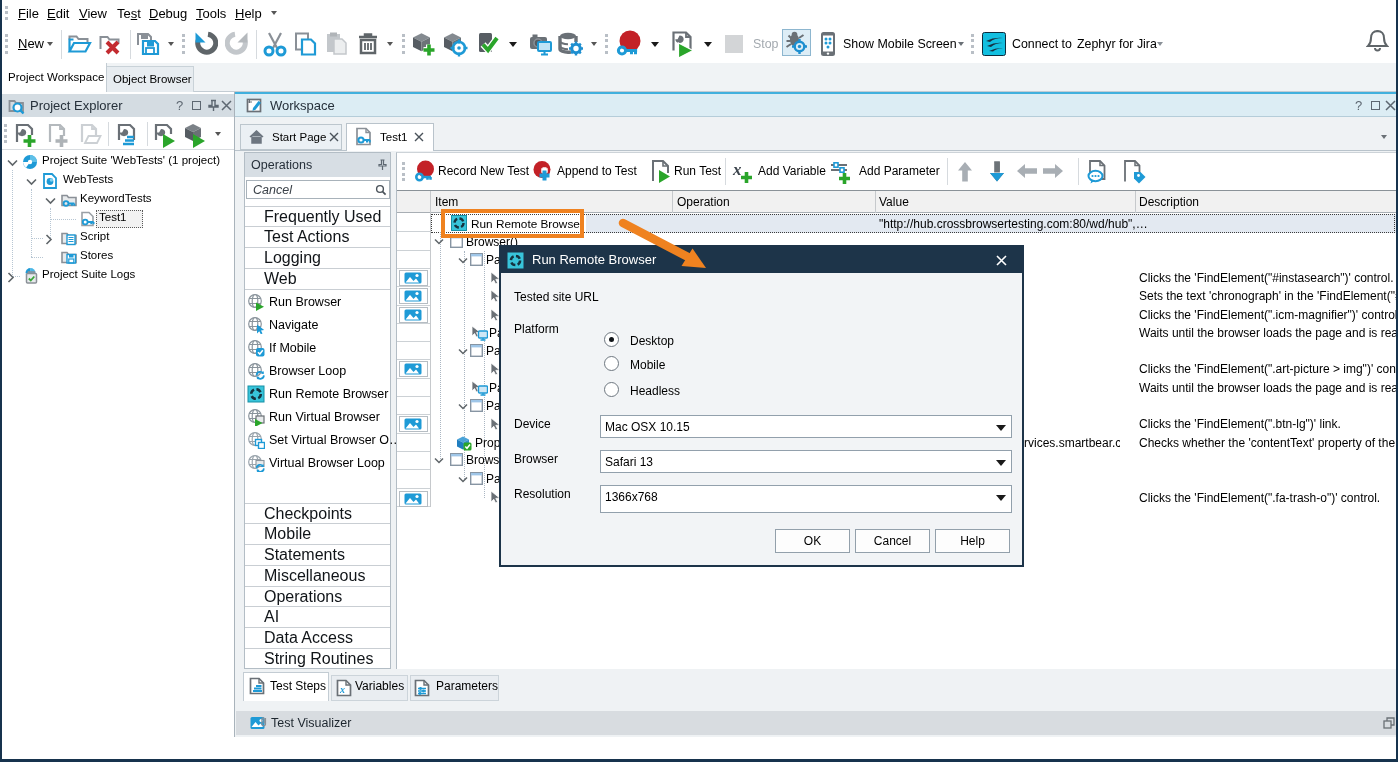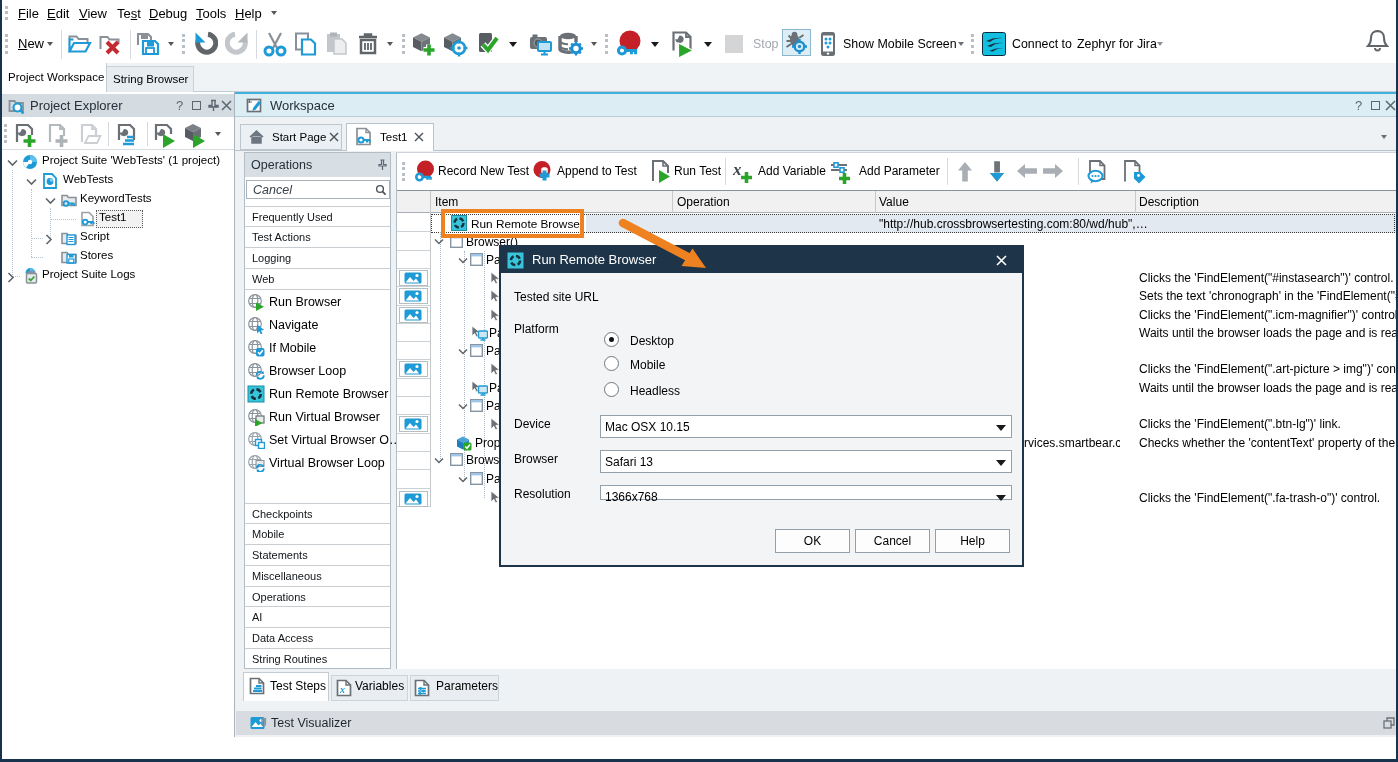--- a/index.html
+++ b/index.html
@@ -5,21 +5,21 @@
 *{margin:0;padding:0;box-sizing:border-box}
 html,body{width:1398px;height:762px;overflow:hidden}
 body{font-family:"Liberation Sans",sans-serif;background:#fff}
 #app{position:relative;width:1398px;height:762px;overflow:hidden;background:#fff}
 .a{position:absolute}
 .tx{position:absolute;white-space:nowrap;font-size:12px;color:#000}
 .caret{position:absolute;width:0;height:0;border-left:4px solid transparent;border-right:4px solid transparent;border-top:5px solid #1a1a1a}
 .caret.sm{border-left-width:3px;border-right-width:3px;border-top-width:4px;border-top-color:#555}
 .grip{position:absolute;width:3px;border-left:3px dotted #b9bfc6}
 .vsep{position:absolute;width:1px;background:#d6dade}
-.cat{position:absolute;left:0;width:100%;border-bottom:1px solid #c9ced3;font-size:11px;color:#101418;padding-left:7px;display:flex;align-items:center}
+.cat{position:absolute;left:0;width:100%;border-bottom:1px solid #c9ced3;font-size:16px;color:#101418;padding-left:19px;display:flex;align-items:center}
 </style>
 </head>
 <body>
 <div id="app">
 
   <div class="a" style="left:0;top:0;width:2px;height:762px;background:#17334d;z-index:90"></div>
   <div class="a" style="left:1396px;top:0;width:2px;height:762px;background:#17334d;z-index:90"></div>
   <div class="a" style="left:0;top:759px;width:1398px;height:3px;background:#17334d;z-index:90"></div>
 
   <div class="a" id="menubar" style="left:0;top:0;width:1398px;height:26px;background:#fff">
@@ -175,21 +175,21 @@
         <path d="M11.5 2 c-4 0 -6.5 3 -6.5 7 0 4 -1.5 6.5 -3 8 h19 c-1.5 -1.5 -3 -4 -3 -8 0 -4 -2.5 -7 -6.5 -7 z" fill="#fff" stroke="#5f6569" stroke-width="2"></path>
         <path d="M11.5 1.2 v2" stroke="#5f6569" stroke-width="2"></path>
         <path d="M9 19 a2.5 2.5 0 0 0 5 0" fill="none" stroke="#5f6569" stroke-width="2"></path>
       </svg>
   </div>
 
   <div class="a" style="left:0;top:63px;width:1398px;height:29px;background:#f0f3f5;border-bottom:1px solid #c3ccd3">
     <div class="a" style="left:0;top:0;width:107px;height:29px;background:#fff;border-right:1px solid #c3ccd3;z-index:2"></div>
     <div class="tx" style="left:8px;top:8px;z-index:3;font-size:11.5px">Project Workspace</div>
     <div class="a" style="left:107px;top:3px;width:87px;height:26px;background:#e7ecf0;border-right:1px solid #c9d2d8;border-top:1px solid #c9d2d8"></div>
-    <div class="tx" style="left:113px;top:10px;font-size:11.5px">String Browser</div>
+    <div class="tx" style="left:113px;top:10px;font-size:11.5px">Object Browser</div>
   </div>
 
   <div class="a" id="leftpanel" style="left:0;top:92px;width:235px;height:645px;background:#fff;border-right:1px solid #a9b3bb">
 
     <div class="a" style="left:0;top:2px;width:234px;height:23px;background:#d4dce2">
       <svg class="a" style="left:8px;top:3px" width="18" height="18" viewBox="0 0 18 18">
           <path d="M1.5 14 v-10 h5 l1.5 2 h7 v8 z" fill="none" stroke="#8a9097" stroke-width="1.8"></path>
           <circle cx="9.5" cy="10.5" r="4" fill="#fff" stroke="#1e9ad6" stroke-width="2.2"></circle>
           <path d="M12.5 13.5 l3 3" stroke="#1e9ad6" stroke-width="2.4"></path>
         </svg>
@@ -802,21 +802,21 @@
     <div class="a" style="left:99px;top:168px;width:412px;height:23px;background:#fff;border:1px solid #92a0ac">
       <div class="tx" style="left:4px;top:4px;font-size:12px">Mac OSX 10.15</div>
       <div class="caret" style="left:395px;top:9px;border-left-width:5px;border-right-width:5px;border-top-width:6px"></div>
     </div>
     <div class="tx" style="left:13px;top:205px;font-size:12px">Browser</div>
     <div class="a" style="left:99px;top:203px;width:412px;height:23px;background:#fff;border:1px solid #92a0ac">
       <div class="tx" style="left:4px;top:4px;font-size:12px">Safari 13</div>
       <div class="caret" style="left:395px;top:9px;border-left-width:5px;border-right-width:5px;border-top-width:6px"></div>
     </div>
     <div class="tx" style="left:13px;top:240px;font-size:12px">Resolution</div>
-    <div class="a" style="left:99px;top:238px;width:412px;height:15px;background:#fff;border:1px solid #92a0ac">
+    <div class="a" style="left:99px;top:238px;width:412px;height:28px;background:#fff;border:1px solid #92a0ac">
       <div class="tx" style="left:4px;top:4px;font-size:12px">1366x768</div>
       <div class="caret" style="left:395px;top:9px;border-left-width:5px;border-right-width:5px;border-top-width:6px"></div>
     </div>
     <div class="a" style="left:274px;top:282px;width:75px;height:24px;background:#fdfdfd;border:1px solid #93a0ab;text-align:center"><span style="font-size:12px;line-height:22px">OK</span></div>
     <div class="a" style="left:354px;top:282px;width:75px;height:24px;background:#fdfdfd;border:1px solid #93a0ab;text-align:center"><span style="font-size:12px;line-height:22px">Cancel</span></div>
     <div class="a" style="left:434px;top:282px;width:75px;height:24px;background:#fdfdfd;border:1px solid #93a0ab;text-align:center"><span style="font-size:12px;line-height:22px">Help</span></div>
   </div>
 
   <div class="a" id="anno" style="left:0;top:0;width:1398px;height:762px;pointer-events:none;z-index:60">
     <div class="a" style="left:441px;top:209px;width:143px;height:29px;border:4px solid #ef8220"></div>

